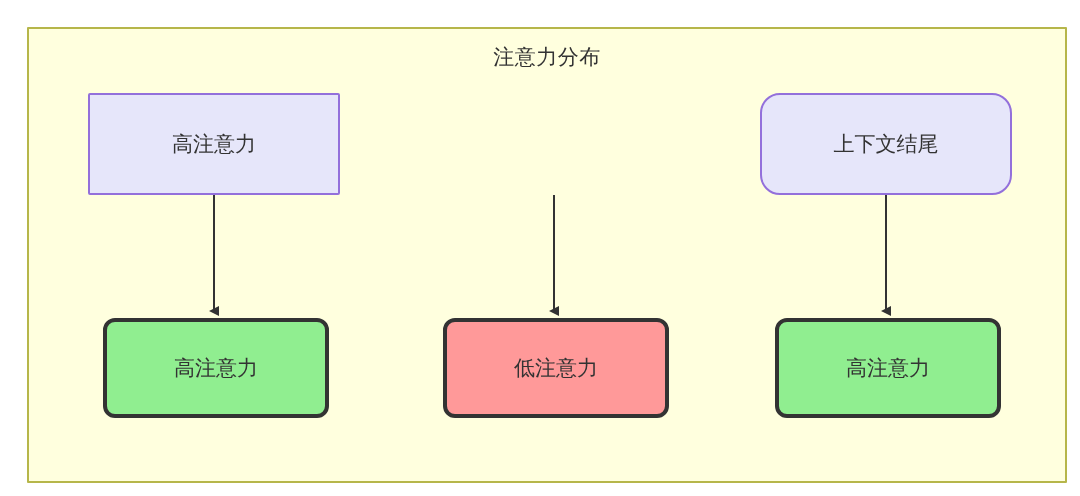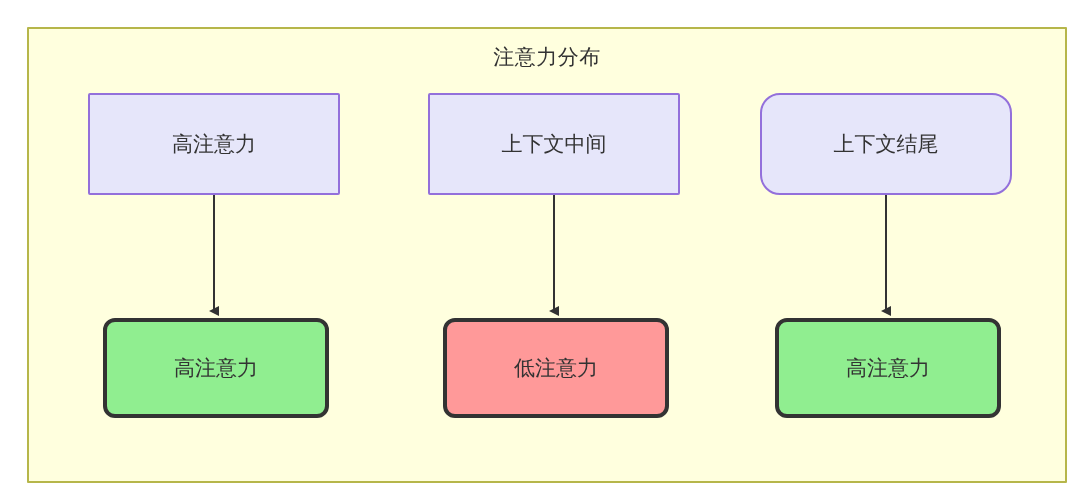--- a/index.html
+++ b/index.html
@@ -123,23 +123,20 @@
 
     <line x1="554" y1="195" x2="554" y2="311" stroke="#333333" stroke-width="2" marker-end="url(#arrowhead)"></line>
 
     <line x1="886" y1="195" x2="886" y2="311" stroke="#333333" stroke-width="2" marker-end="url(#arrowhead)"></line>
   </svg>
 
   <div class="node node-context" id="node-context-start">
     <span class="node-label">高注意力</span>
   </div>
 
-  <div class="node node-context" id="node-context-middle">
-    <span class="node-label">上下文中间</span>
-  </div>
 
   <div class="node node-context" id="node-context-end">
     <span class="node-label">上下文结尾</span>
   </div>
 
   <div class="node node-attention high" id="node-attn-start">
     <span class="node-label">高注意力</span>
   </div>
 
   <div class="node node-attention low" id="node-attn-middle">

